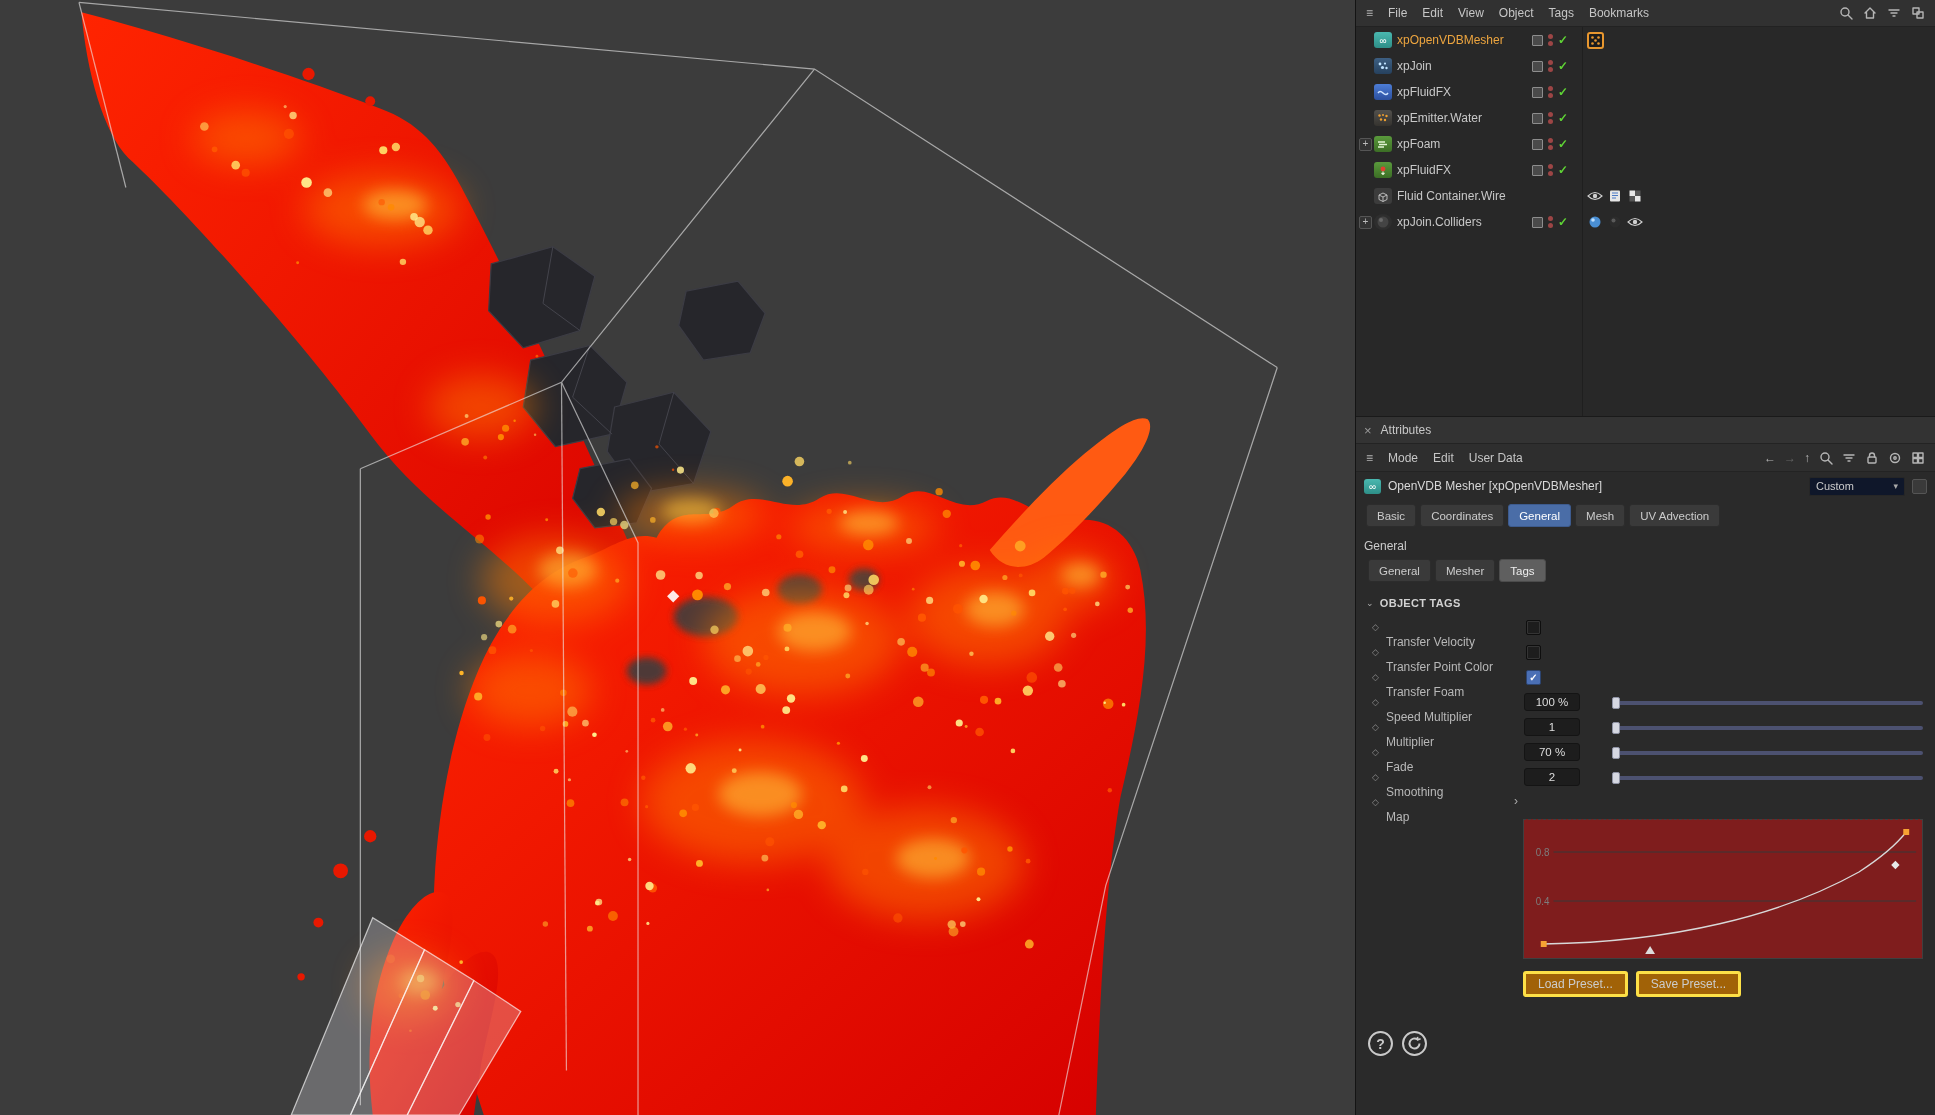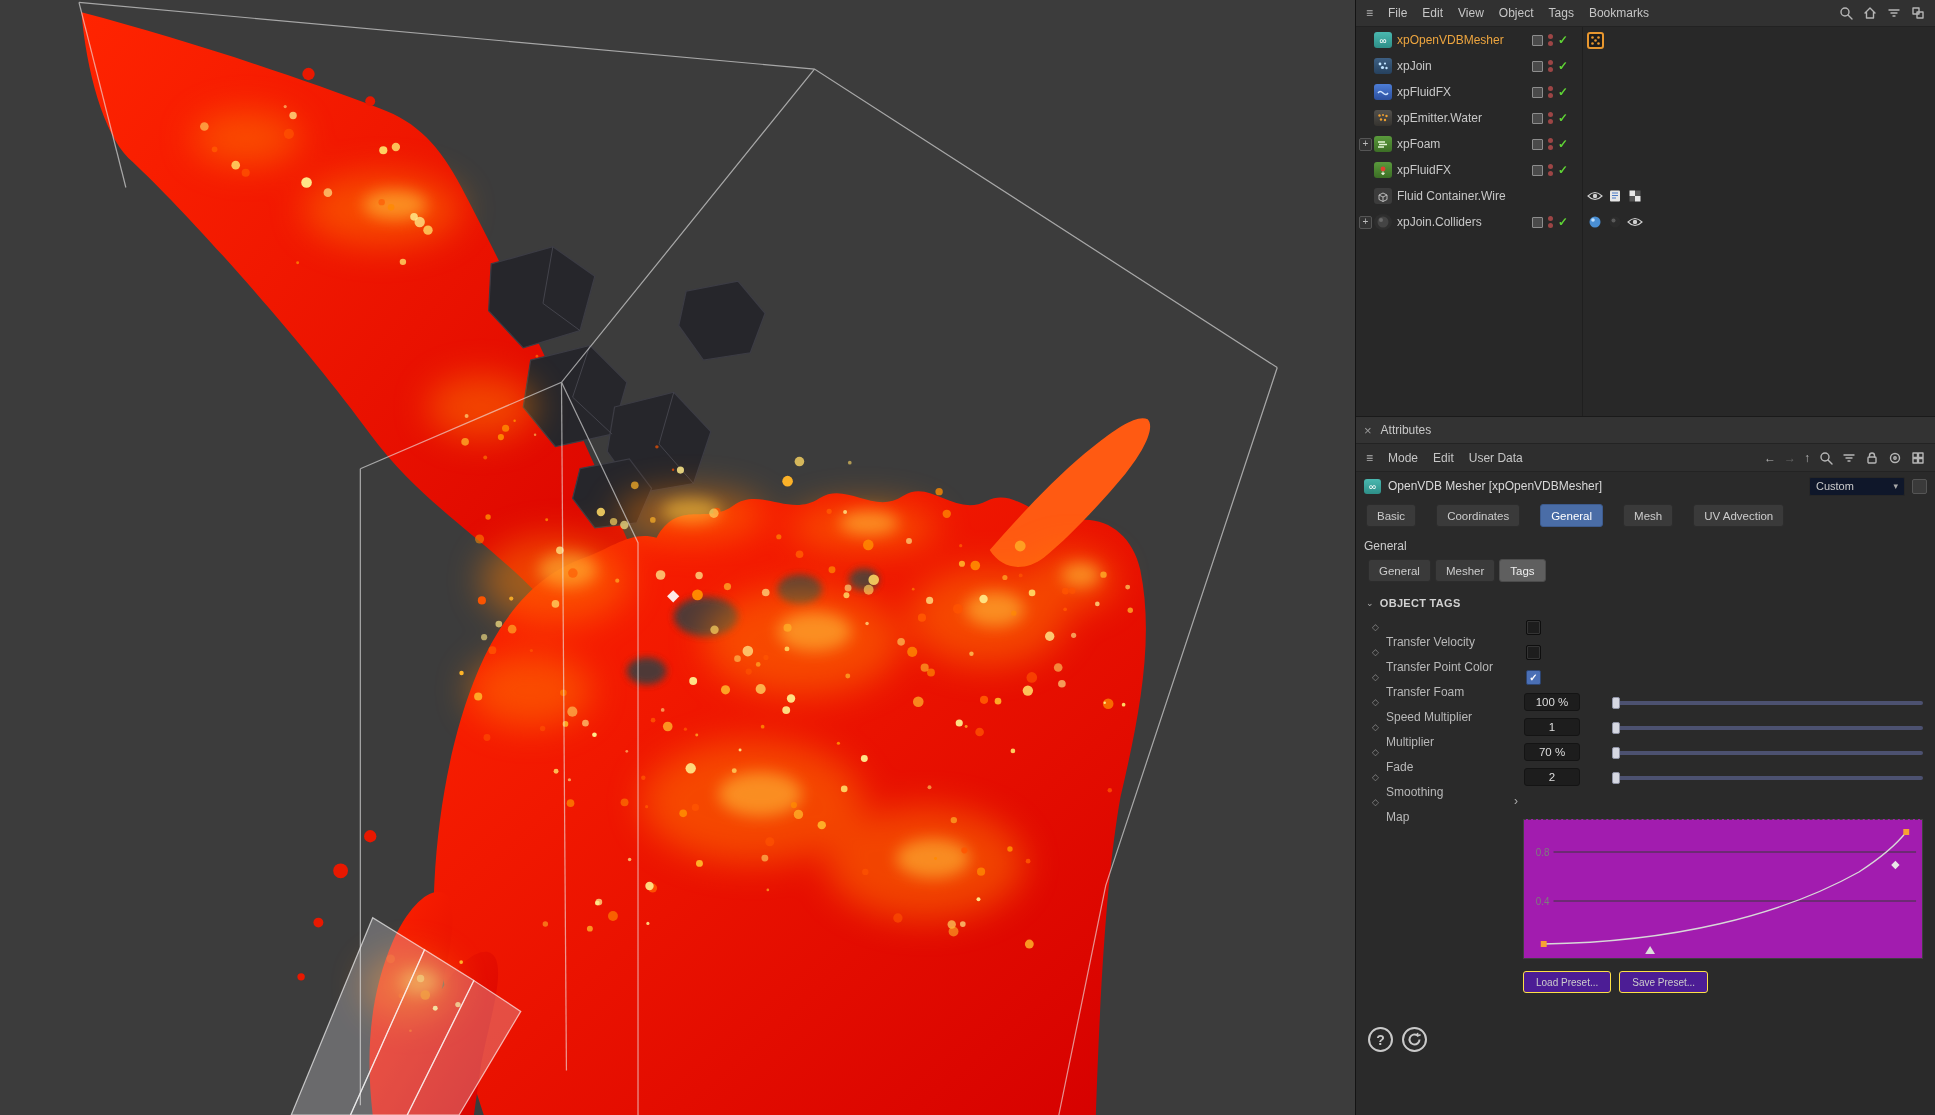--- a/index.html
+++ b/index.html
@@ -57,21 +57,21 @@
   .obj-title-row{height:28px;display:flex;align-items:center;padding:0 8px;gap:7px;flex:none}
   .title-icon{width:17px;height:15px;border-radius:3px;background:linear-gradient(#4ab8b0,#2e8f88);
               color:#fff;font-size:10px;display:flex;align-items:center;justify-content:center;flex:none}
   .obj-title{color:#d8d8d8}
   .preset-select{margin-left:auto;width:96px;height:19px;background:#0f172a;border:1px solid #262626;
                  border-radius:2px;display:flex;align-items:center;padding:0 6px;color:#ccc;
                  font-size:11px;box-sizing:border-box}
   .preset-select .chev{margin-left:auto;font-size:9px;color:#aaa}
   .small-sq{width:13px;height:13px;border:1px solid #555;background:#3a3a3a;border-radius:2px;flex:none}
 
-  .tabs-row{display:flex;gap:20px;padding:4px 0 5px 10px;flex:none}
+  .tabs-row{display:flex;gap:4px;padding:4px 0 5px 10px;flex:none}
   .tab{height:21px;padding:0 10px;display:flex;align-items:center;background:#3a3a3a;border-radius:3px;
        color:#ccc;font-size:11.5px;border:1px solid #2c2c2c;white-space:nowrap}
   .tab.active{background:#4a6da7;color:#fff;border-color:#3d5b8e}
   .tab.subactive{background:#5f5f5f;color:#eee;border-color:#4c4c4c}
 
   .section-label{padding:7px 0 3px 8px;color:#ccc;flex:none}
   .subtabs-row{display:flex;gap:4px;padding:3px 0 6px 12px;flex:none}
 
   .group-header{display:flex;align-items:center;gap:6px;padding:9px 0 6px 10px;color:#d2d2d2;
                 font-weight:bold;font-size:11px;letter-spacing:.3px;flex:none}
@@ -89,26 +89,26 @@
   .pvalue{position:absolute;left:168px;top:3px;width:56px;height:18px;background:#1d1d1d;
           border:1px solid #141414;border-radius:3px;color:#ddd;display:flex;align-items:center;
           justify-content:center;font-size:11.5px;box-sizing:border-box}
   .pslider{position:absolute;left:260px;right:12px;top:11px;height:4px;background:#4c5170;border-radius:2px}
   .pfill{position:relative;height:100%;background:#6b74a8;border-radius:2px;max-width:100%}
   .phandle{position:absolute;right:-4px;top:-4px;width:8px;height:12px;background:#d6d8e2;
            border:1px solid #8f93a5;border-radius:2px;box-sizing:border-box}
   .map-chev{position:absolute;left:158px;top:4px;color:#aaa;font-size:12px}
 
   .graph-wrap{margin:4px 12px 0 167px;height:138px;border:1px solid #3f3f3f;border-top-style:dashed;
-              background:#a21caf;position:relative;flex:none}
+              background:#7f1d1d;position:relative;flex:none}
   .graph-wrap svg{display:block;width:100%;height:100%}
 
   .preset-btns{display:flex;gap:8px;margin:12px 0 0 167px;flex:none}
-  .pbtn{height:20px;padding:0 12px;background:#4c1d95;border:1px solid #fde047;border-radius:3px;
-        color:#ccc;display:flex;align-items:center;font-size:10px;white-space:nowrap}
+  .pbtn{height:20px;padding:0 12px;background:#a16207;border:3px solid #fde047;border-radius:3px;
+        color:#ccc;display:flex;align-items:center;font-size:12px;white-space:nowrap}
 
   .xp-circles{display:flex;gap:9px;margin:34px 0 0 12px;flex:none}
   .xpc{width:25px;height:25px;border:2px solid #c9c9c9;border-radius:50%;color:#c9c9c9;display:flex;
        align-items:center;justify-content:center;font-size:14px;font-weight:bold;box-sizing:border-box}
   .xpc svg{width:15px;height:15px;stroke:#c9c9c9;fill:none;stroke-width:2}
 </style>
 </head>
 <body>
 
 <div id="viewport">

